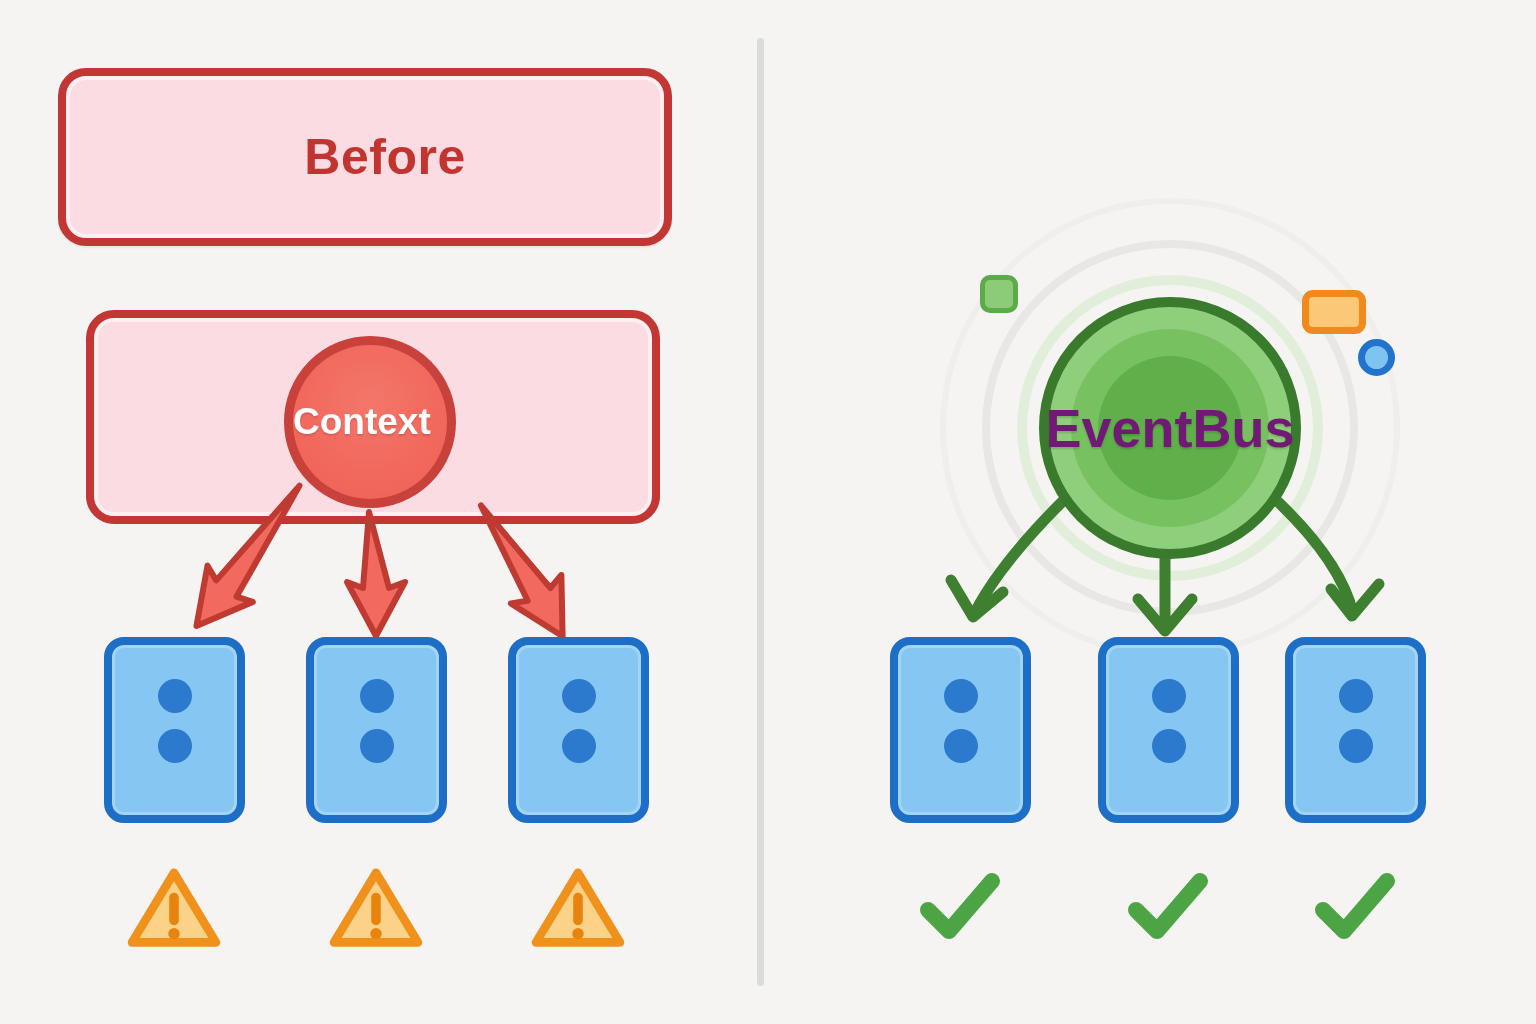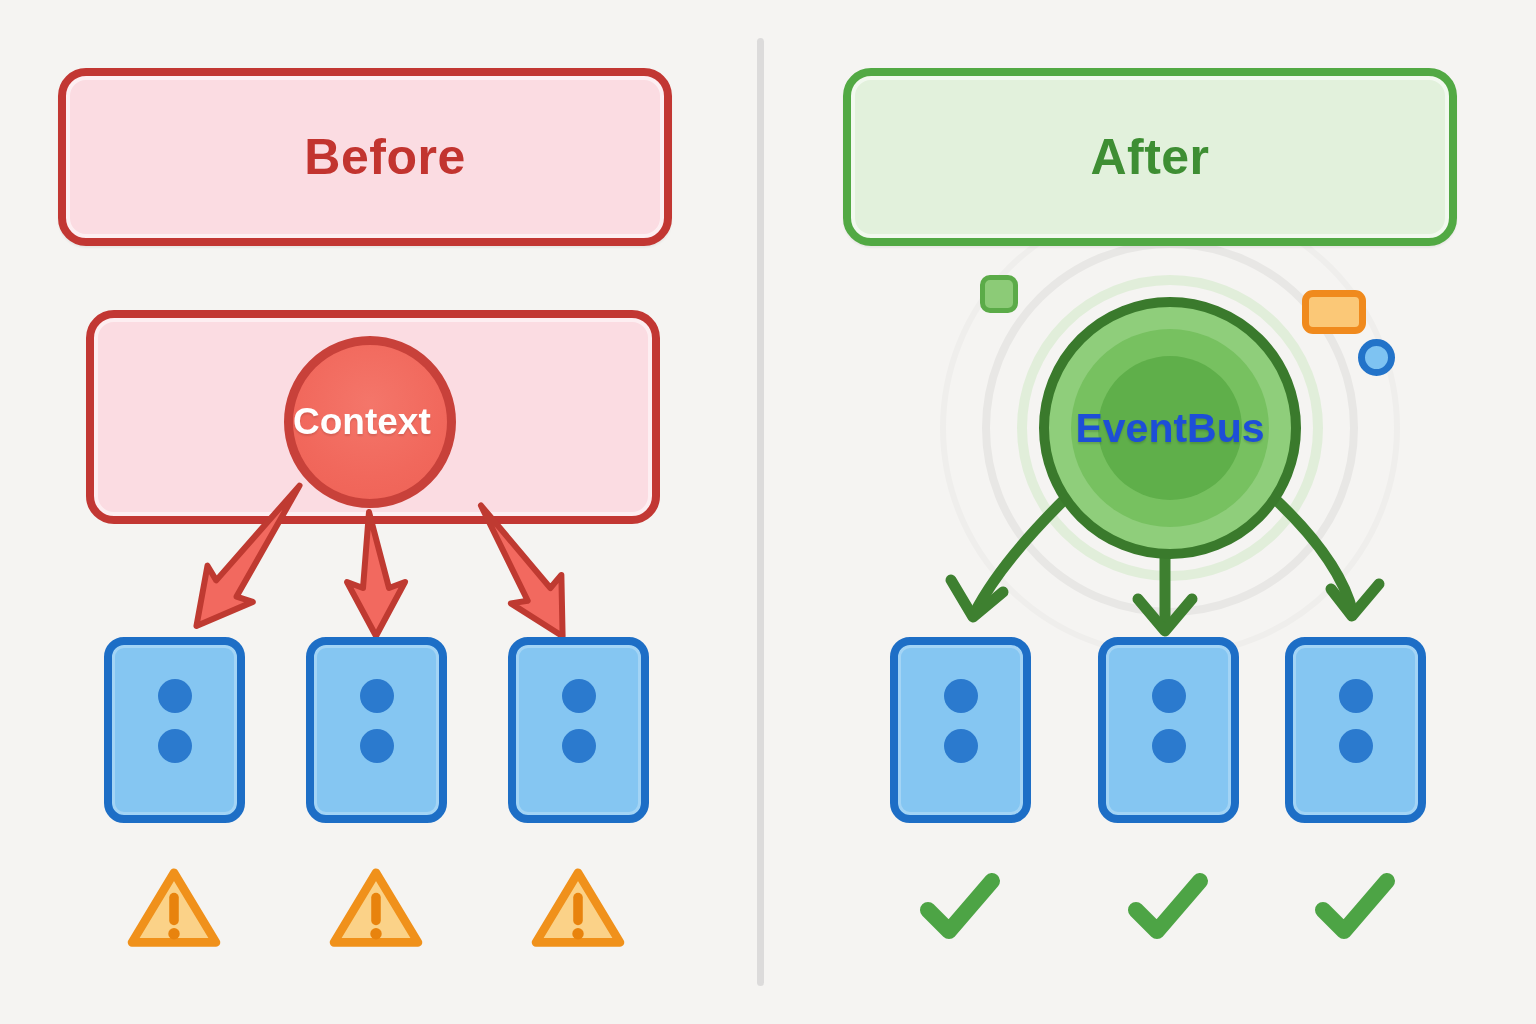--- a/index.html
+++ b/index.html
@@ -49,21 +49,21 @@
   
   .eventbus-hub {
     position: absolute; left: 1039px; top: 297px; width: 262px; height: 262px;
     border-radius: 50%; background: #8FCE7B; border: 10px solid #3A7A2C;
   }
   .hub-band { position: absolute; left: 50%; top: 50%; transform: translate(-50%,-50%); border-radius: 50%; }
   .hub-band.mid   { width: 198px; height: 198px; background: #77C160; }
   .hub-band.core  { width: 144px; height: 144px; background: #5FAF4A; }
   .hub-label {
     position: absolute; inset: 0; display: flex; align-items: center; justify-content: center;
-    color: #1d4ed8; font-weight: bold; font-size: 41px;
+    color: #701a75; font-weight: bold; font-size: 54px;
     text-shadow: 0 2px 2px rgba(0,0,0,0.15);
   }
   
   .sat { position: absolute; }
   .sat.square { left: 980px; top: 275px; width: 38px; height: 38px; background: #8CCB77; border: 5px solid #5BAB48; border-radius: 10px; }
   .sat.rect   { left: 1302px; top: 290px; width: 64px; height: 44px; background: #FBC877; border: 7px solid #F08A1D; border-radius: 11px; }
   .sat.circle { left: 1358px; top: 339px; width: 37px; height: 37px; background: #7EC3F2; border: 7px solid #2273C9; border-radius: 50%; }
   
   .card {
     position: absolute; top: 637px; width: 141px; height: 186px;
@@ -104,23 +104,20 @@
       <path transform="translate(305,490) rotate(38.6)" d="M -7 0 L -13 126 L -29 120 L 0 174 L 29 120 L 13 126 Z"></path>
       <path transform="translate(376,512)" d="M -7 0 L -13 76 L -29 70 L 0 124 L 29 70 L 13 76 Z"></path>
       <path transform="translate(487,502) rotate(-29.4)" d="M -7 0 L -13 106 L -29 100 L 0 154 L 29 100 L 13 106 Z"></path>
     </g>
   </svg>
 
   <div class="ring outer"></div>
   <div class="ring mid"></div>
   <div class="ring inner"></div>
 
-  <div class="title-box after">
-    <span>After</span>
-  </div>
 
   <svg class="overlay" viewBox="0 0 1536 1024">
     <g fill="none" stroke="#3E8030" stroke-width="11" stroke-linecap="round" stroke-linejoin="round">
       <g>
         <path d="M 1066 498 Q 1000 563 974 614"></path>
         <path d="M 951 580 L 973 617 L 1003 592"></path>
       </g>
       <g>
         <path d="M 1165 500 L 1165 628"></path>
         <path d="M 1138 599 L 1165 631 L 1192 599"></path>

